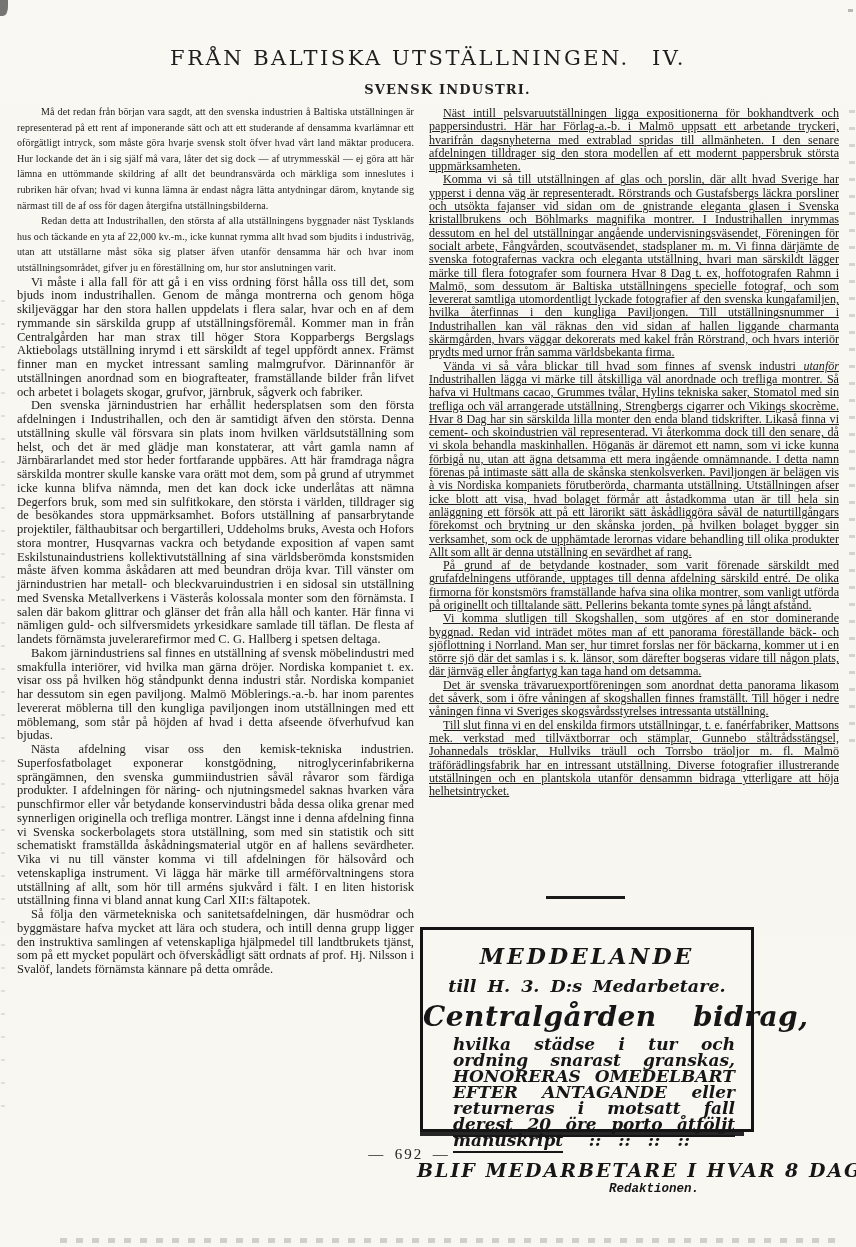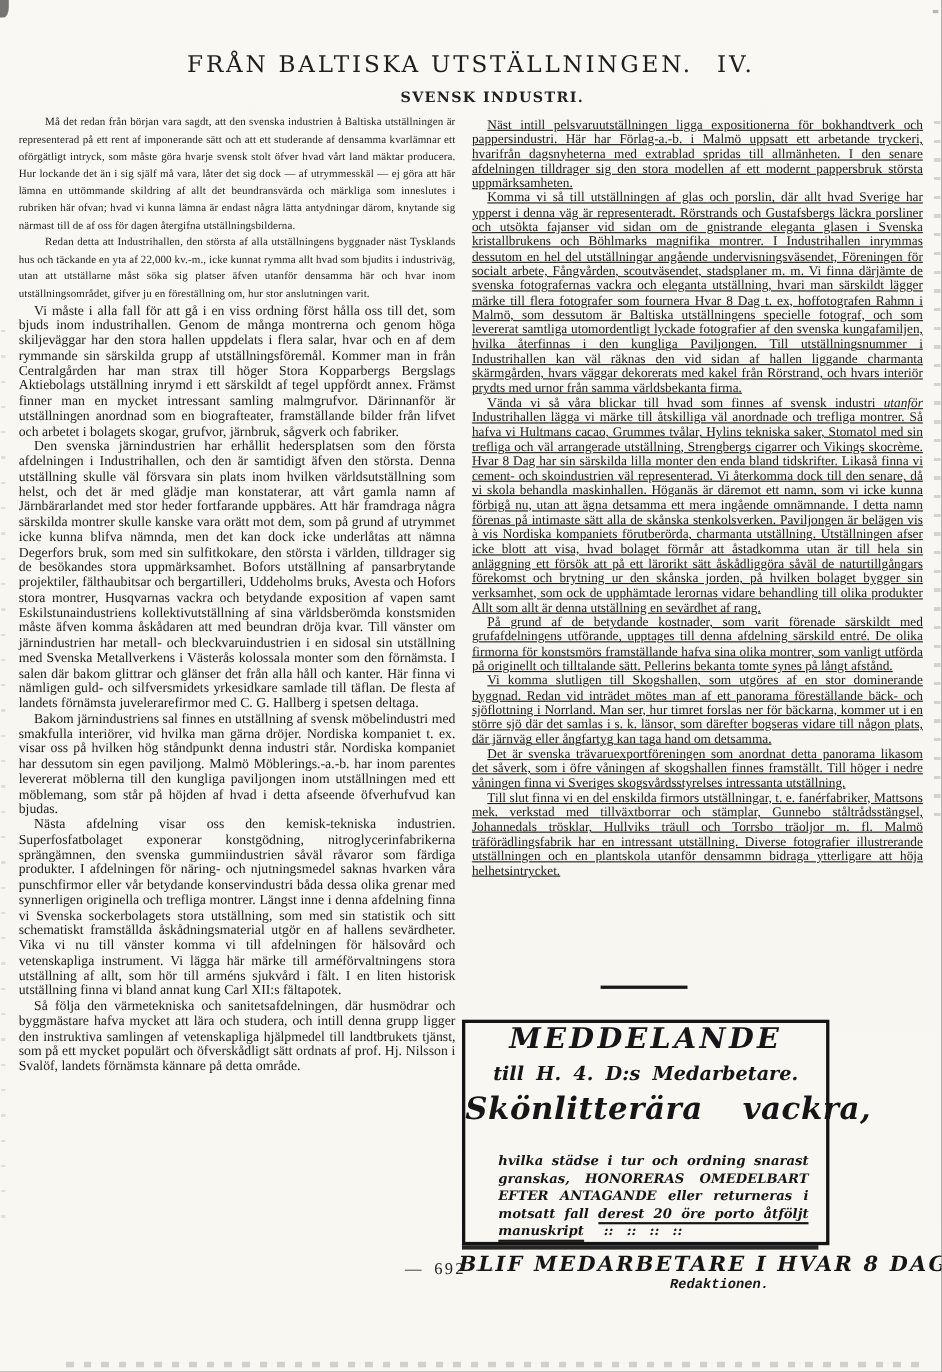--- a/index.html
+++ b/index.html
@@ -45,26 +45,26 @@
   }
   
   .ad-box{
     position:absolute;left:420px;top:927px;width:328px;height:199px;
     border:3px solid #141414;
     background:#f8f7f1;
     box-shadow:-5px 9px 0 -5px #262626;
     font-family:"DejaVu Serif", serif;
     font-style:italic;font-weight:bold;color:#161616;
   }
-  .ad-line1{text-align:center;font-size:26px;letter-spacing:3px;}
+  .ad-line1{margin-top:13px;text-align:center;font-size:22px;letter-spacing:3px;}
   .ad-line2{margin-top:7px;text-align:center;font-size:17.5px;word-spacing:5px;}
   .ad-line3{margin-top:4px;text-align:center;font-size:28px;word-spacing:26px;white-space:nowrap;letter-spacing:.5px;}
   .ad-body{
-    margin:23px 16px 0 30px;
-    font-size:12px;line-height:16px;
+    margin:3px 16px 0 30px;
+    font-size:17px;line-height:16px;
     text-align:justify;word-spacing:2px;
   }
   .ad-underline{border-bottom:2px solid #161616;padding-bottom:1px;}
   .ad-line4{margin-top:11px;margin-left:-6px;text-align:center;font-size:19px;letter-spacing:2px;white-space:nowrap;}
   .ad-signature{margin:1px 52px 0 0;text-align:right;font-size:12.5px;font-family:Liberation Mono, monospace;}
   
   .page-number{
     position:absolute;left:344px;top:1146px;width:130px;
     text-align:center;font-size:15px;color:#222;letter-spacing:2px;
   }
@@ -103,22 +103,22 @@
       <p class="para small"><span>På grund af de betydande kostnader, som varit förenade särskildt med grufafdelningens utförande, upptages till denna afdelning särskild entré. De olika firmorna för konstsmörs framställande hafva sina olika montrer, som vanligt utförda på originellt och tilltalande sätt. Pellerins bekanta tomte synes på långt afstånd.</span></p>
       <p class="para small"><span>Vi komma slutligen till Skogshallen, som utgöres af en stor dominerande byggnad. Redan vid inträdet mötes man af ett panorama föreställande bäck- och sjöflottning i Norrland. Man ser, hur timret forslas ner för bäckarna, kommer ut i en större sjö där det samlas i s. k. länsor, som därefter bogseras vidare till någon plats, där järnväg eller ångfartyg kan taga hand om detsamma.</span></p>
       <p class="para small"><span>Det är svenska trävaruexportföreningen som anordnat detta panorama likasom det såverk, som i öfre våningen af skogshallen finnes framställt. Till höger i nedre våningen finna vi Sveriges skogsvårdsstyrelses intressanta utställning.</span></p>
       <p class="para small"><span>Till slut finna vi en del enskilda firmors utställningar, t. e. fanérfabriker, Mattsons mek. verkstad med tillväxtborrar och stämplar, Gunnebo ståltrådsstängsel, Johannedals trösklar, Hullviks träull och Torrsbo träoljor m. fl. Malmö träförädlingsfabrik har en intressant utställning. Diverse fotografier illustrerande utställningen och en plantskola utanför densammn bidraga ytterligare att höja helhetsintrycket.</span></p>
     </div>
 
   <div class="end-rule"></div>
 
   <div class="ad-box">
     <div class="ad-line1">MEDDELANDE</div>
-    <div class="ad-line2">till H. 4. D:s Medarbetare.</div>
-    <div class="ad-line3">Skönlitterära vackra,</div>
+    <div class="ad-line2">till H. 3. D:s Medarbetare.</div>
+    <div class="ad-line3">Centralgården bidrag,</div>
     <div class="ad-body"><span>hvilka städse i tur och ordning snarast granskas, HONORERAS OMEDELBART EFTER ANTAGANDE eller returneras i motsatt fall </span><span class="ad-underline">derest 20 öre porto åtföljt manuskript</span><span>  :: :: :: ::</span></div>
     <div class="ad-line4">BLIF MEDARBETARE I HVAR 8 DAG</div>
     <div class="ad-signature">Redaktionen.</div>
   </div>
 
   <div class="page-number">— 692 —</div>
 
   <div class="artifact a-corner"></div>
   <div class="artifact a-topright"></div>
   <div class="artifact a-rightedge"></div>

